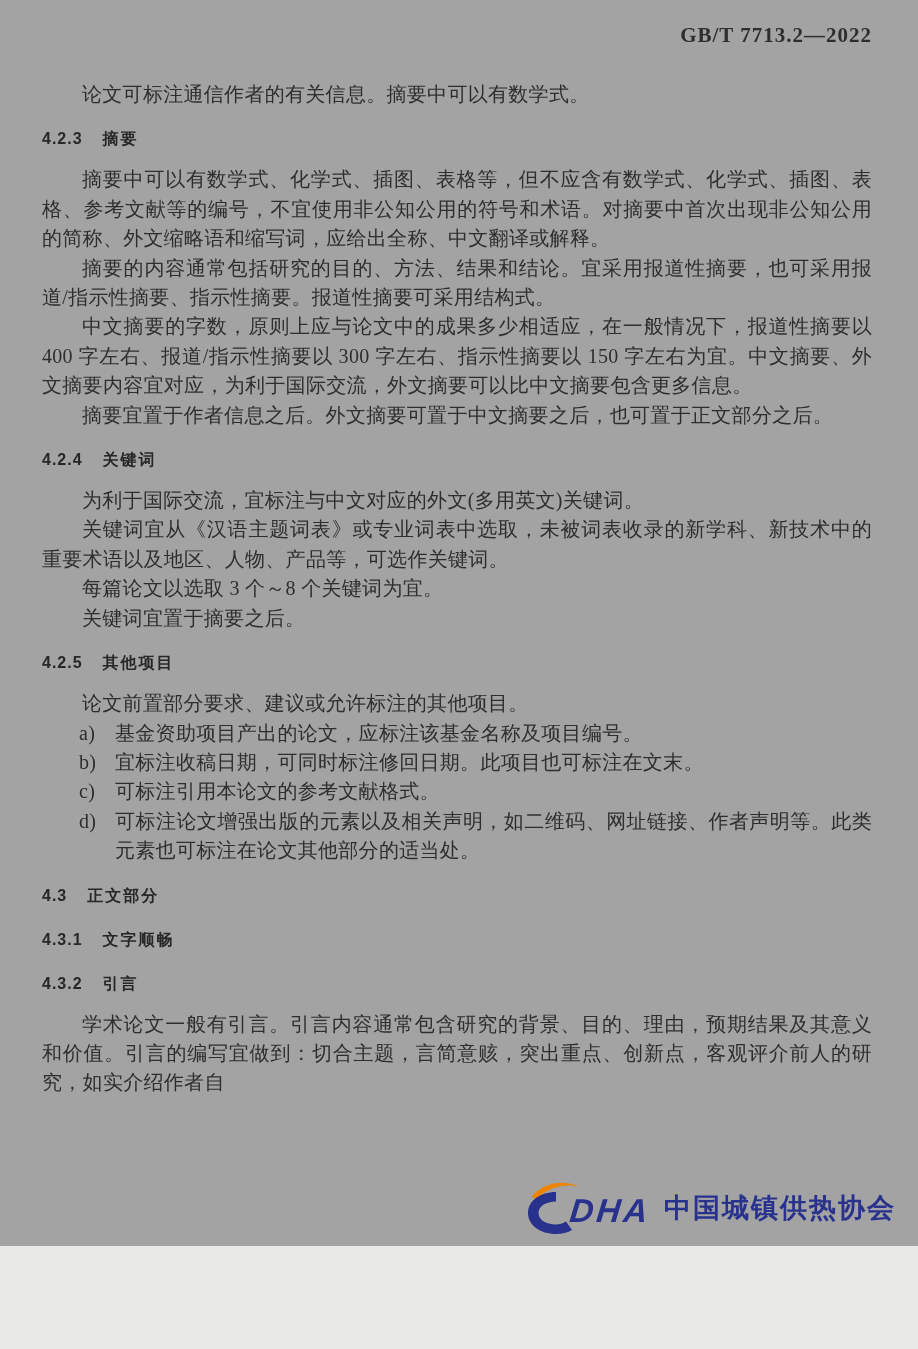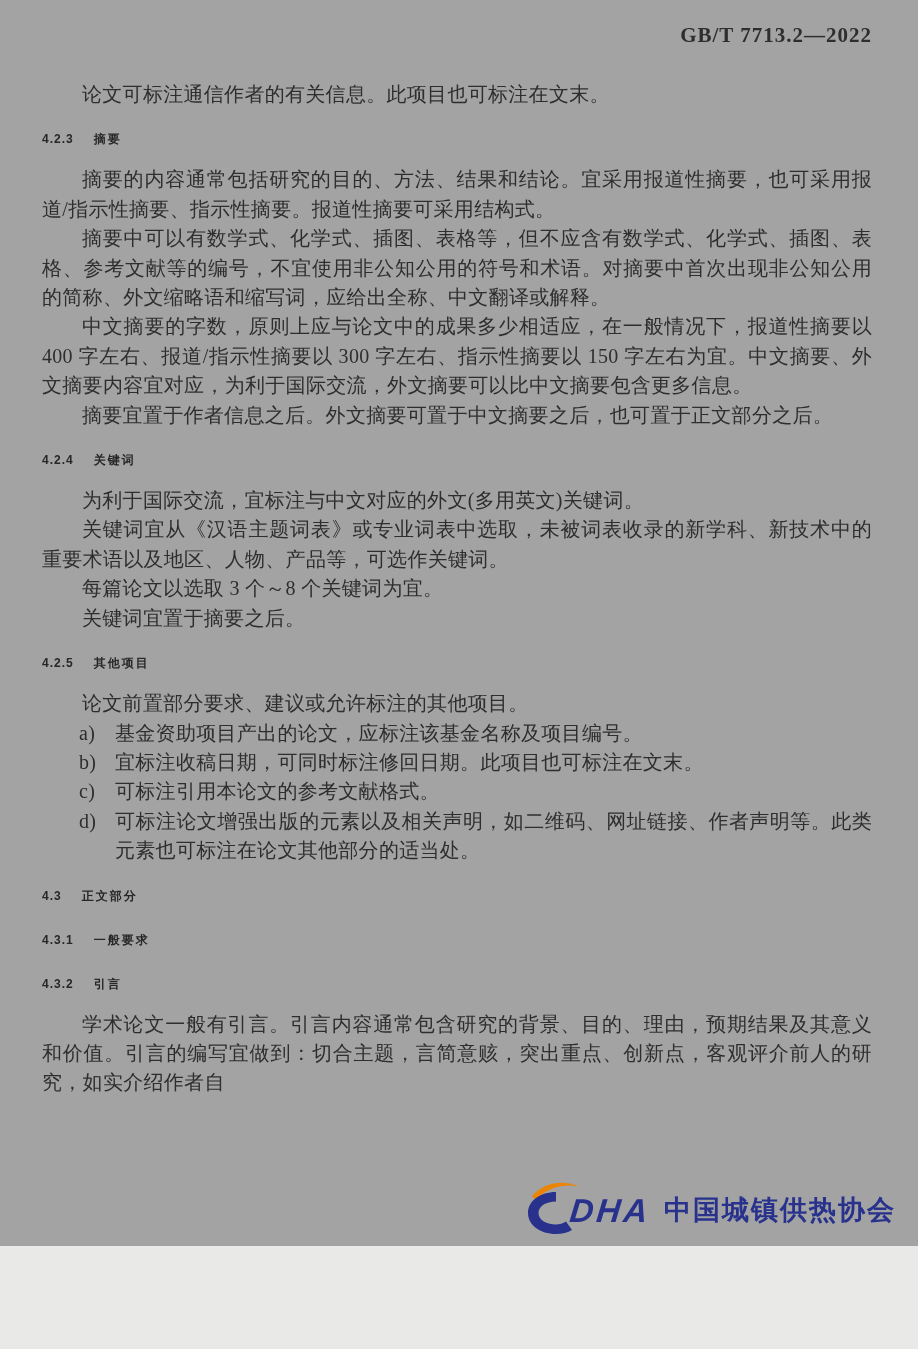--- a/index.html
+++ b/index.html
@@ -28,21 +28,21 @@
   p.body{
     margin:0;
     font-size:20px;
     line-height:29.4px;
     text-align:justify;
     text-indent:2em;
     letter-spacing:0.3px;
   }
   h2.sec{
     font-family:"Liberation Sans", sans-serif;
-    font-size:12px;
+    font-size:16px;
     font-weight:bold;
     color:#272727;
     margin:16px 0 12px 0;
     line-height:28px;
     display:flex;
     letter-spacing:1px;
   }
   h2.sec .num{flex:none;}
   h2.sec .ttl{margin-left:20px;letter-spacing:2px;}
   .list{margin:0;}
@@ -66,44 +66,44 @@
   .logo-abbr{
     font-family:"Liberation Sans", sans-serif;
     font-style:italic;
     font-weight:bold;
     font-size:33px;
     letter-spacing:3px;
     line-height:1;
     transform:skewX(-6deg);
   }
   .logo-cn{
-    font-family:Liberation Sans, sans-serif;
+    font-family:Liberation Mono, monospace;
     font-weight:bold;
     font-size:27px;
     letter-spacing:2px;
     line-height:1;
     margin-left:14px;
   }
 </style>
 </head>
 <body>
 
 <div class="page">
   <div class="content">
 
     <div class="hdr">GB/T 7713.2—2022</div>
 
-    <p class="body">论文可标注通信作者的有关信息。此项目也可标注在文末。</p>
+    <p class="body">论文可标注通信作者的有关信息。摘要中可以有数学式。</p>
 
     <h2 class="sec">
       <span class="num">4.2.3</span>
       <span class="ttl">摘要</span>
     </h2>
+    <p class="body">摘要中可以有数学式、化学式、插图、表格等，但不应含有数学式、化学式、插图、表格、参考文献等的编号，不宜使用非公知公用的符号和术语。对摘要中首次出现非公知公用的简称、外文缩略语和缩写词，应给出全称、中文翻译或解释。</p>
     <p class="body">摘要的内容通常包括研究的目的、方法、结果和结论。宜采用报道性摘要，也可采用报道/指示性摘要、指示性摘要。报道性摘要可采用结构式。</p>
-    <p class="body">摘要中可以有数学式、化学式、插图、表格等，但不应含有数学式、化学式、插图、表格、参考文献等的编号，不宜使用非公知公用的符号和术语。对摘要中首次出现非公知公用的简称、外文缩略语和缩写词，应给出全称、中文翻译或解释。</p>
     <p class="body">中文摘要的字数，原则上应与论文中的成果多少相适应，在一般情况下，报道性摘要以 400 字左右、报道/指示性摘要以 300 字左右、指示性摘要以 150 字左右为宜。中文摘要、外文摘要内容宜对应，为利于国际交流，外文摘要可以比中文摘要包含更多信息。</p>
     <p class="body">摘要宜置于作者信息之后。外文摘要可置于中文摘要之后，也可置于正文部分之后。</p>
 
     <h2 class="sec">
       <span class="num">4.2.4</span>
       <span class="ttl">关键词</span>
     </h2>
     <p class="body">为利于国际交流，宜标注与中文对应的外文(多用英文)关键词。</p>
     <p class="body">关键词宜从《汉语主题词表》或专业词表中选取，未被词表收录的新学科、新技术中的重要术语以及地区、人物、产品等，可选作关键词。</p>
     <p class="body">每篇论文以选取 3 个～8 个关键词为宜。</p>
@@ -133,21 +133,21 @@
       </div>
     </div>
 
     <h2 class="sec">
       <span class="num">4.3</span>
       <span class="ttl">正文部分</span>
     </h2>
 
     <h2 class="sec">
       <span class="num">4.3.1</span>
-      <span class="ttl">一般要求</span>
+      <span class="ttl">文字顺畅</span>
     </h2>
 
     <h2 class="sec">
       <span class="num">4.3.2</span>
       <span class="ttl">引言</span>
     </h2>
     <p class="body">学术论文一般有引言。引言内容通常包含研究的背景、目的、理由，预期结果及其意义和价值。引言的编写宜做到：切合主题，言简意赅，突出重点、创新点，客观评介前人的研究，如实介绍作者自</p>
 
   </div>
 

